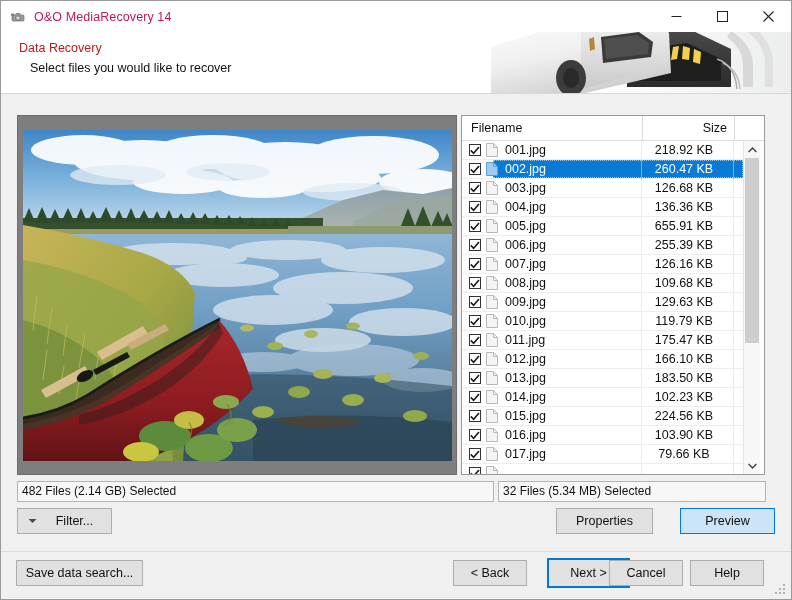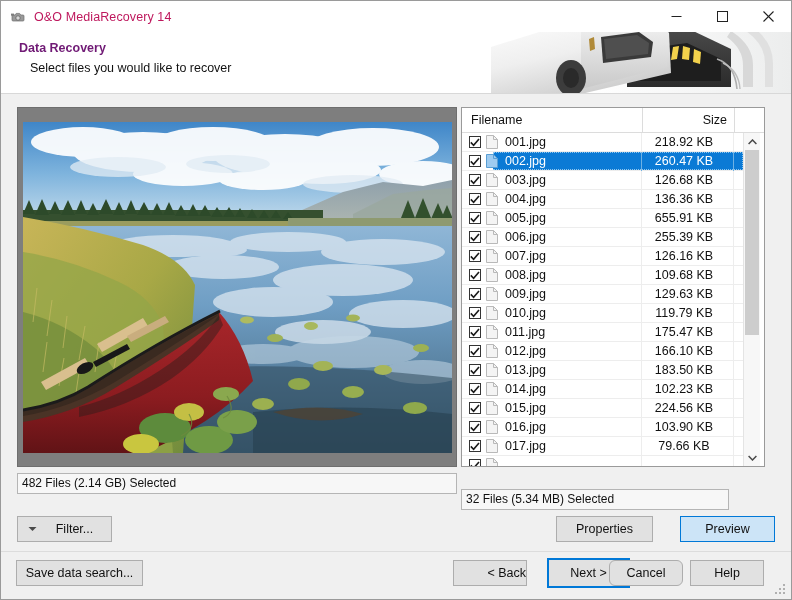--- a/index.html
+++ b/index.html
@@ -38,30 +38,30 @@
   }
   .winbtn svg { display: block; }
 
   
   .header {
     position: relative; height: 62px; flex: 0 0 62px;
     background: #ffffff; overflow: hidden;
     border-bottom: 1px solid #d8d8d8;
   }
   .header-texts { position: absolute; left: 18px; top: 9px; z-index: 3; }
-  .hdr-title { font-size: 12.5px; font-weight: bold; color: #701a75; }
+  .hdr-title { font-size: 12.5px; font-weight: normal; color: #b91c1c; }
   .hdr-sub { font-size: 12.5px; color: #111; margin-top: 6px; margin-left: 11px; }
   .banner { position: absolute; right: 0; top: -31px; width: 360px; height: 93px; overflow: hidden; }
   .banner svg { display: block; }
 
   
   .content {
     flex: 1 1 auto; position: relative;
     display: flex; flex-direction: column;
-    padding: 4px 16px;
+    padding: 12px 16px;
   }
   .panels { display: flex; margin-top: 9px; height: 360px; }
 
   
   .preview-pane {
     width: 440px; height: 360px;
     background: #7e7e7e; border: 1px solid #6e6e6e;
     display: flex; align-items: center; justify-content: center;
     overflow: hidden;
   }
@@ -127,22 +127,22 @@
     position: absolute; left: 1px; right: 1px; top: 0; height: 62%;
     background: #cdcdcd;
   }
 
   
   .status-row { display: flex; margin-top: 6px; }
   .status {
     height: 21px; background: #f7f7f7; border: 1px solid #b5b5b5;
     font-size: 12px; color: #111; line-height: 19px; padding-left: 4px;
   }
-  .status.left { width: 440px; }
-  .status.right { width: 268px; margin-left: 4px; margin-top: 16px; }
+  .status.left { width: 477px; }
+  .status.right { width: 268px; margin-left: 4px; }
 
   .btn-row { display: flex; margin-top: 6px; position: relative; height: 26px; }
 
   .btn {
     background: #e1e1e1; border: 1px solid #adadad;
     font-family: "Liberation Sans", sans-serif; font-size: 12.5px; color: #111;
     height: 26px; cursor: default; display: flex;
     align-items: center; justify-content: center;
   }
   .btn.filter { width: 95px; justify-content: flex-start; padding-left: 0; }
@@ -152,26 +152,26 @@
   .btn.preview {
     width: 95px; margin-left: auto; background: #cce4f7; border: 1px solid #0078d7;
   }
 
   
   .footer {
     position: absolute; left: 0; right: 0; bottom: 0; height: 48px;
     border-top: 1px solid #dcdcdc; background: #f0f0f0;
   }
   .btn.save { position: absolute; left: 15px; top: 8px; width: 127px; }
-  .btn.back { position: absolute; left: 452px; top: 8px; width: 74px; justify-content: flex-end; }
+  .btn.back { position: absolute; left: 452px; top: 8px; width: 74px; }
   .btn.next {
     position: absolute; left: 546px; top: 6px; width: 83px; height: 30px;
     border: 2px solid #0078d7; background: #e1e1e1;
   }
-  .btn.cancel { position: absolute; left: 608px; top: 8px; width: 74px; border-radius: 6px; }
+  .btn.cancel { position: absolute; left: 608px; top: 8px; width: 74px; }
   .btn.help { position: absolute; left: 689px; top: 8px; width: 74px; }
   .grip { position: absolute; right: 4px; bottom: 3px; width: 12px; height: 12px; }
 </style>
 </head>
 <body>
 
 <div class="window">
 
   <div class="titlebar">
     <span class="app-icon">

